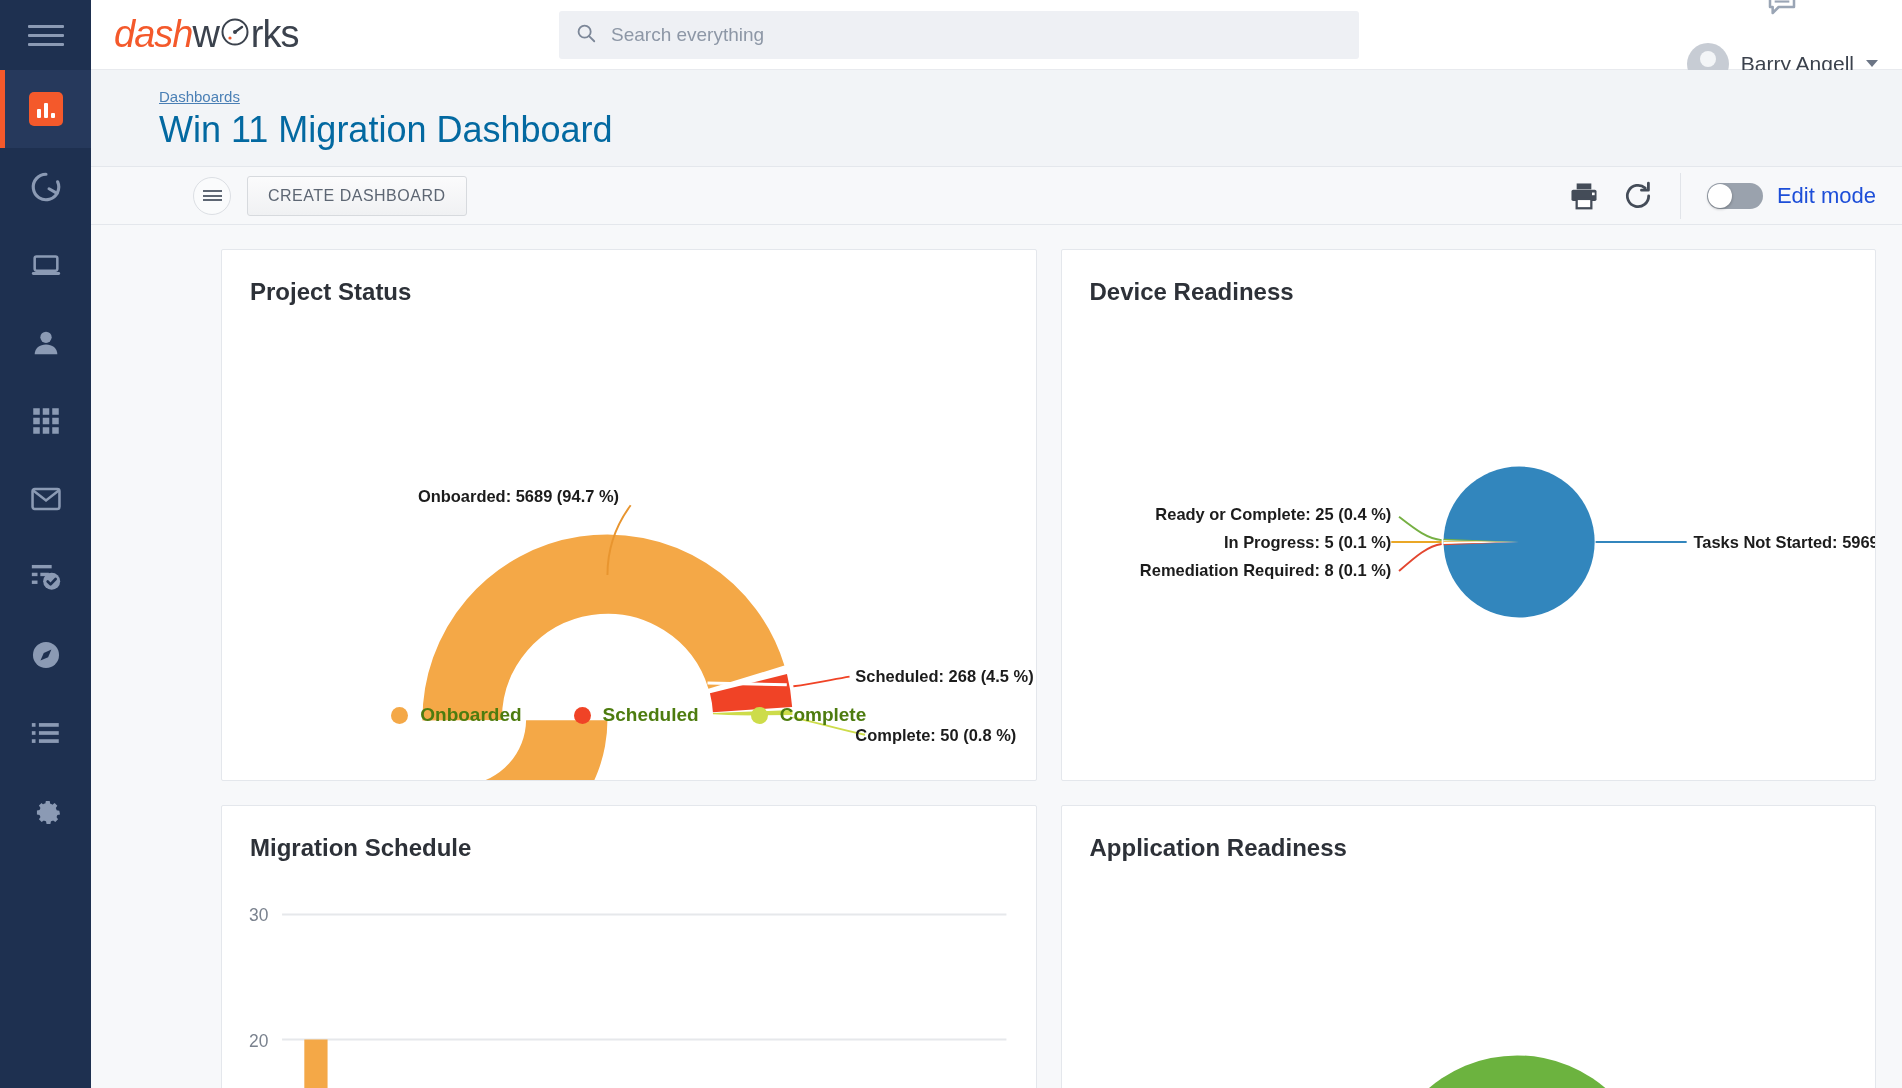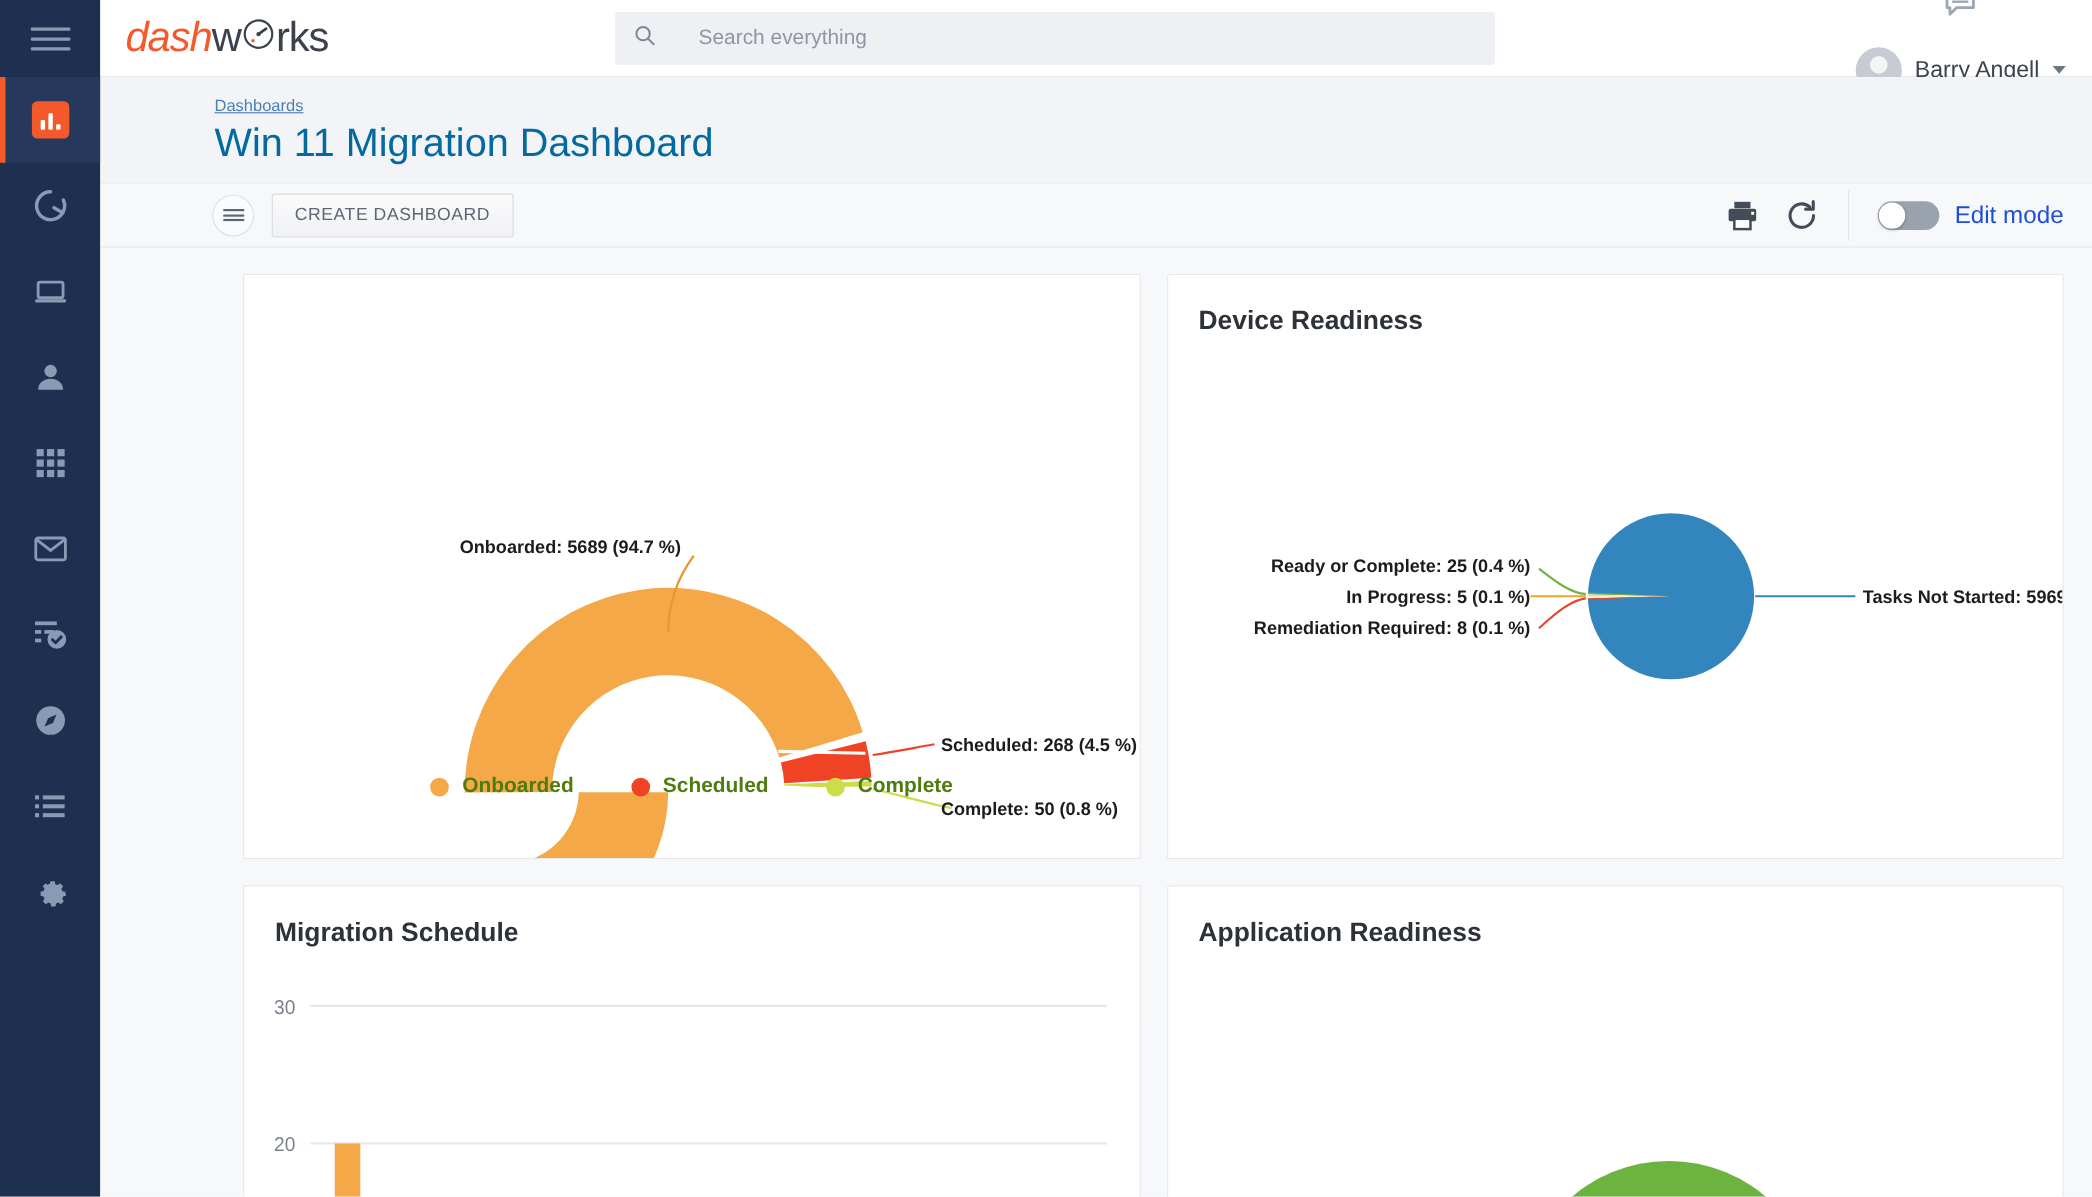--- a/index.html
+++ b/index.html
@@ -109,21 +109,20 @@
 
   .searchwrap {
     width: 800px;
     height: 48px;
     background: #eef0f4;
     border-radius: 3px;
     display: flex;
     align-items: center;
     padding: 0 16px;
     margin-left: 186px;
-    gap: 24px;
   }
   .searchwrap svg { width: 22px; height: 22px; fill: none; stroke: #7c8798; stroke-width: 2; flex-shrink: 0; }
   .searchwrap input {
     border: none;
     background: transparent;
     outline: none;
     font-family: "Liberation Sans", sans-serif;
     font-size: 19px;
     color: #3b424d;
     margin-left: 14px;
@@ -160,21 +159,21 @@
   .caret {
     width: 0; height: 0;
     border-left: 6px solid transparent;
     border-right: 6px solid transparent;
     border-top: 7px solid #6b7585;
   }
 
   
   .pagehead {
     background: #f2f4f7;
-    padding: 18px 24px 14px 104px;
+    padding: 18px 24px 14px 68px;
     display: flex;
     align-items: flex-start;
     flex-shrink: 0;
     border-bottom: 1px solid #e4e7ec;
     position: relative;
   }
   .crumb {
     font-size: 15px;
     color: #4a7fb5;
     text-decoration: underline;
@@ -519,20 +518,21 @@
             </div>
           <span class="toggle-label">Edit mode</span>
         </div>
       </div>
     </div>
 
     <div class="canvas">
       <div class="grid">
 
         <section class="card">
+          <div class="card-title">Project Status</div>
           <div class="chart-area">
             <svg viewBox="0 0 840 470" preserveAspectRatio="xMidYMid meet">
 
               <g>
 
                 <path d="M 398 418 A 150 150 0 0 1 529.5 269.6 L 542.5 351.4 A 68 68 0 0 0 482 418 Z" transform="rotate(180 398 418)" fill="#f4a847"></path>
                 <path d="M 398 418 m 0 0
                          A 150 150 0 0 1 548 268
                          L 548 336
                          A 82 82 0 0 0 466 418 Z" fill="none"></path>

